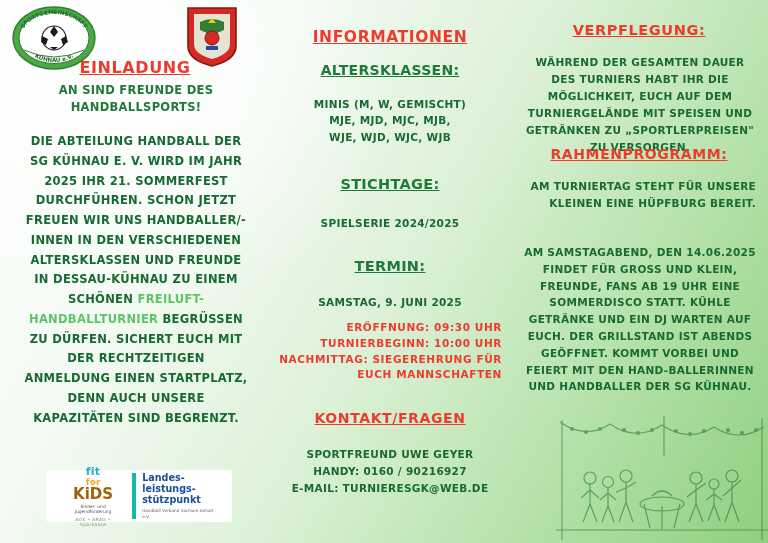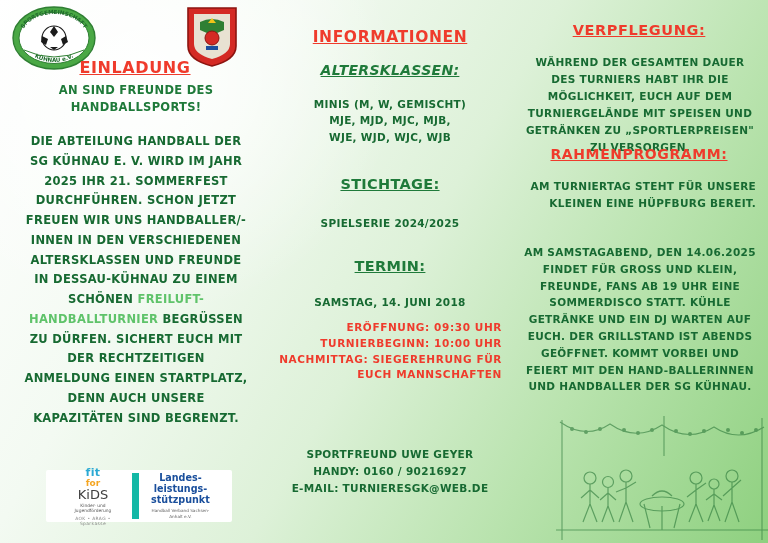--- a/index.html
+++ b/index.html
@@ -82,30 +82,30 @@
     display: flex;
     align-items: center;
     gap: 8px;
     background: #ffffff;
     border-radius: 2px;
     padding: 4px 16px;
   }
   #fitforkids { width: 74px; text-align: center; }
   #ffk-fit { font-size: 11px; font-weight: bold; color: #2aa9d4; line-height: 1; letter-spacing: .3px;}
   #ffk-for { font-size: 9px; color: #f5a623; font-weight: bold; }
-  #ffk-kids { font-size: 13px; font-weight: normal; color: #404040; line-height: 1; }
+  #ffk-kids { font-size: 15px; font-weight: bold; color: #a16207; line-height: 1; }
   #ffk-sub { font-size: 4.4px; color: #555; line-height: 1.25; margin-top: 2px; }
   #ffk-logos { font-size: 4.4px; color: #888; margin-top: 2px; letter-spacing: .4px;}
-  #llz { width: 98px; border-left: 7px solid #14b8a6; padding-left: 6px; text-align: center; }
+  #llz { width: 98px; border-left: 4px solid #14b8a6; padding-left: 6px; }
   #llz-title { font-size: 9.6px; font-weight: bold; color: #1a4f9c; line-height: 1.14; }
   #llz-sub { font-size: 4.2px; color: #666; margin-top: 3px; line-height: 1.3; }
 
   
   #informationen { position: absolute; left: 270px; top: 28px; width: 240px; font-size: 15.5px; }
-  #altersklassen { position: absolute; left: 270px; top: 60px; width: 240px; font-size: 14px; font-style: italic; }
+  #altersklassen { position: absolute; left: 270px; top: 60px; width: 240px; font-size: 14px; }
   #ak-list { position: absolute; left: 282px; top: 96px; width: 216px; font-size: 10.5px; line-height: 1.55; }
   #stichtage { position: absolute; left: 270px; top: 174px; width: 240px; font-size: 14.5px; }
   #stichtage-val { position: absolute; left: 282px; top: 216px; width: 216px; font-size: 10.5px; }
   #termin { position: absolute; left: 270px; top: 256px; width: 240px; font-size: 14.5px; }
   #termin-val { position: absolute; left: 282px; top: 295px; width: 216px; font-size: 10.5px; }
   #zeiten { position: absolute; left: 278px; top: 320px; width: 224px; font-size: 10.5px; line-height: 1.5; text-align: right; }
   #kontakt-hd { position: absolute; left: 270px; top: 410px; width: 240px; font-size: 14px; }
   #kontakt-val { position: absolute; left: 276px; top: 446px; width: 228px; font-size: 10.5px; line-height: 1.6; }
 
   
@@ -189,28 +189,29 @@
   <div id="ak-list" class="grn grn-dark">
     <div>MINIS (M, W, GEMISCHT)</div>
     <div>MJE, MJD, MJC, MJB,</div>
     <div>WJE, WJD, WJC, WJB</div>
   </div>
 
   <div id="stichtage" class="grn" style="text-decoration:underline">STICHTAGE:</div>
   <div id="stichtage-val" class="grn grn-dark">SPIELSERIE 2024/2025</div>
 
   <div id="termin" class="grn" style="text-decoration:underline">TERMIN:</div>
-  <div id="termin-val" class="grn grn-dark">SAMSTAG, 14. JUNI 2018</div>
+  <div id="termin-val" class="grn grn-dark">SAMSTAG, 9. JUNI 2025</div>
 
   <div id="zeiten" class="hd">
     <div>ERÖFFNUNG: 09:30 UHR</div>
     <div>TURNIERBEGINN: 10:00 UHR</div>
     <div>NACHMITTAG: SIEGEREHRUNG FÜR EUCH MANNSCHAFTEN</div>
   </div>
 
+  <div id="kontakt-hd" class="hd u">KONTAKT/FRAGEN</div>
   <div id="kontakt-val" class="grn grn-dark">
     <div>SPORTFREUND UWE GEYER</div>
     <div>HANDY: 0160 / 90216927</div>
     <div>E-MAIL: TURNIERESGK@WEB.DE</div>
   </div>
 
   <div id="verpflegung-hd" class="hd u">VERPFLEGUNG:</div>
   <div id="verpflegung-tx" class="grn grn-dark">WÄHREND DER GESAMTEN DAUER DES TURNIERS HABT IHR DIE MÖGLICHKEIT, EUCH AUF DEM TURNIERGELÄNDE MIT SPEISEN UND GETRÄNKEN ZU „SPORTLERPREISEN" ZU VERSORGEN.</div>
 
   <div id="rahmen-hd" class="hd u">RAHMENPROGRAMM:</div>

